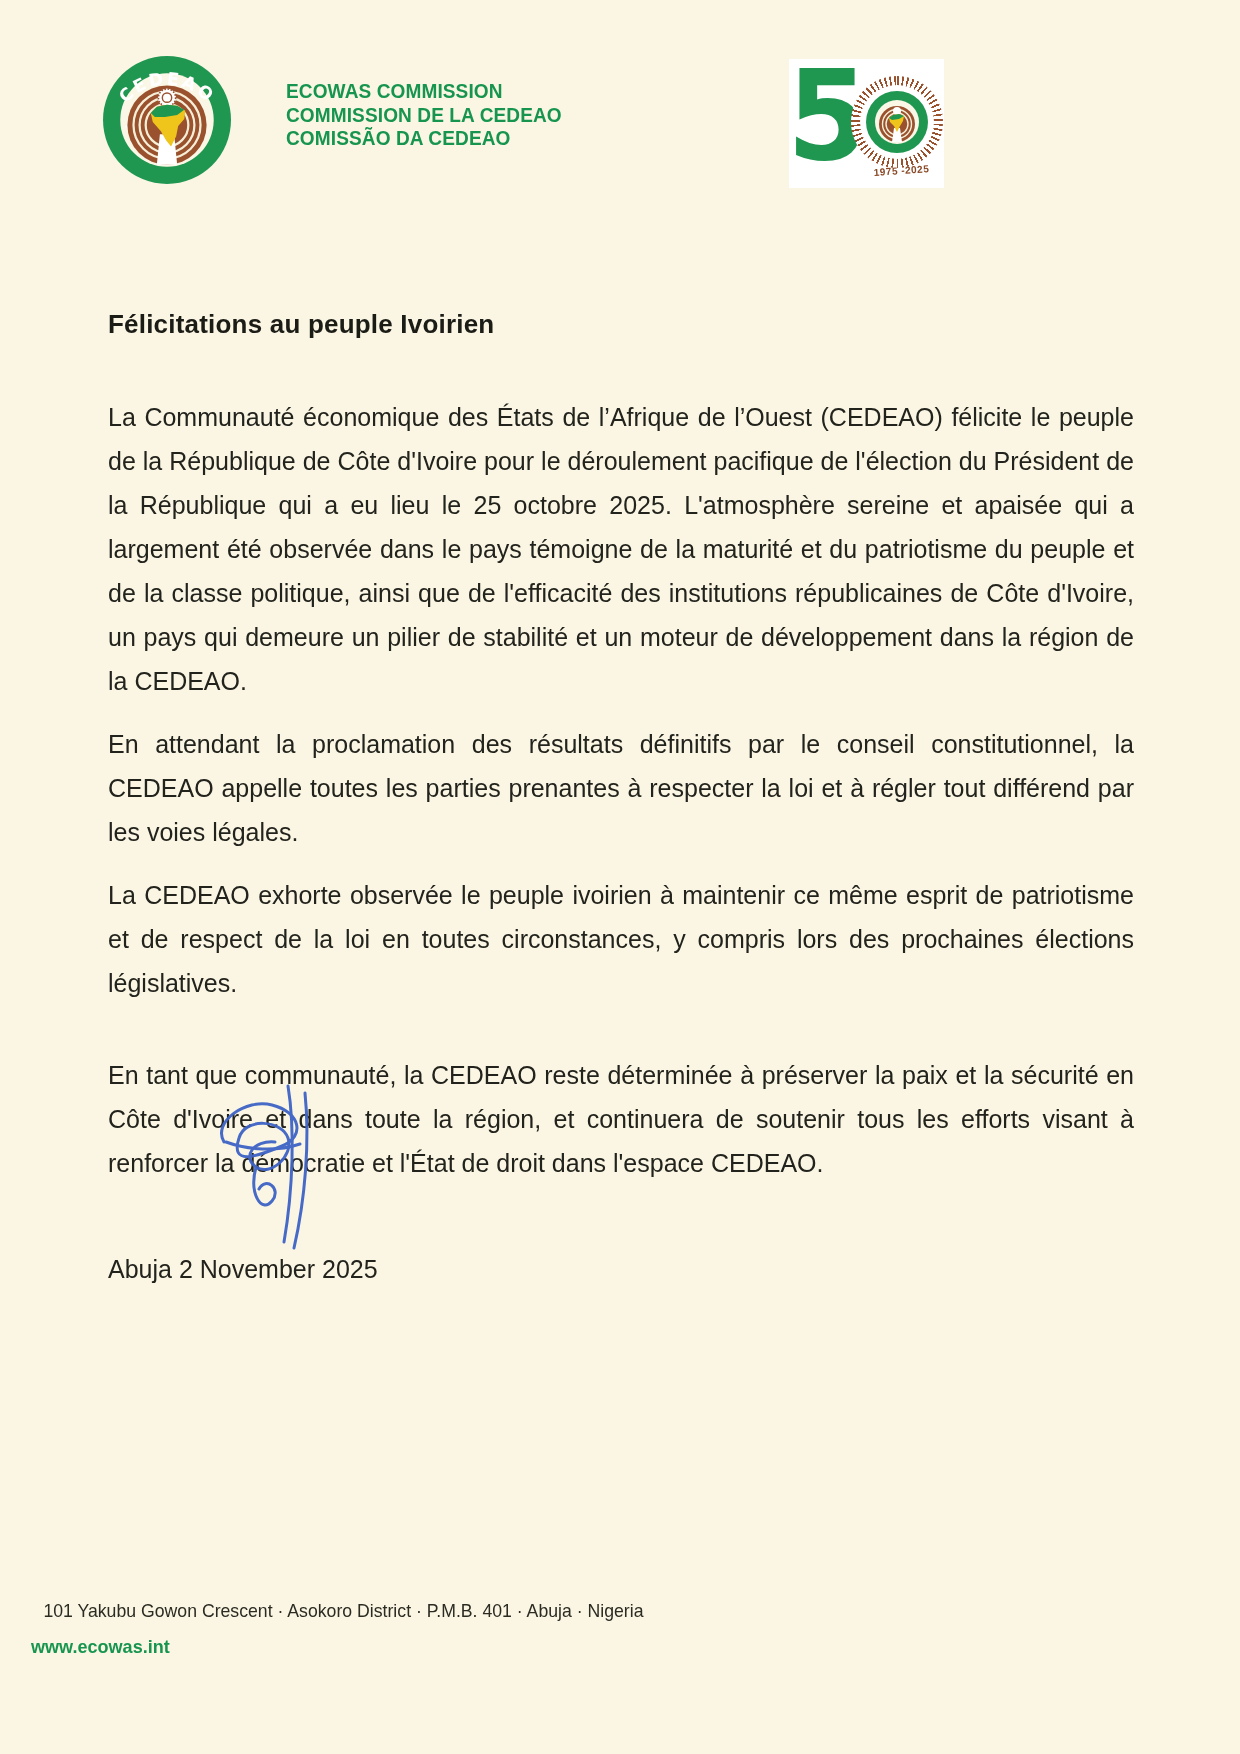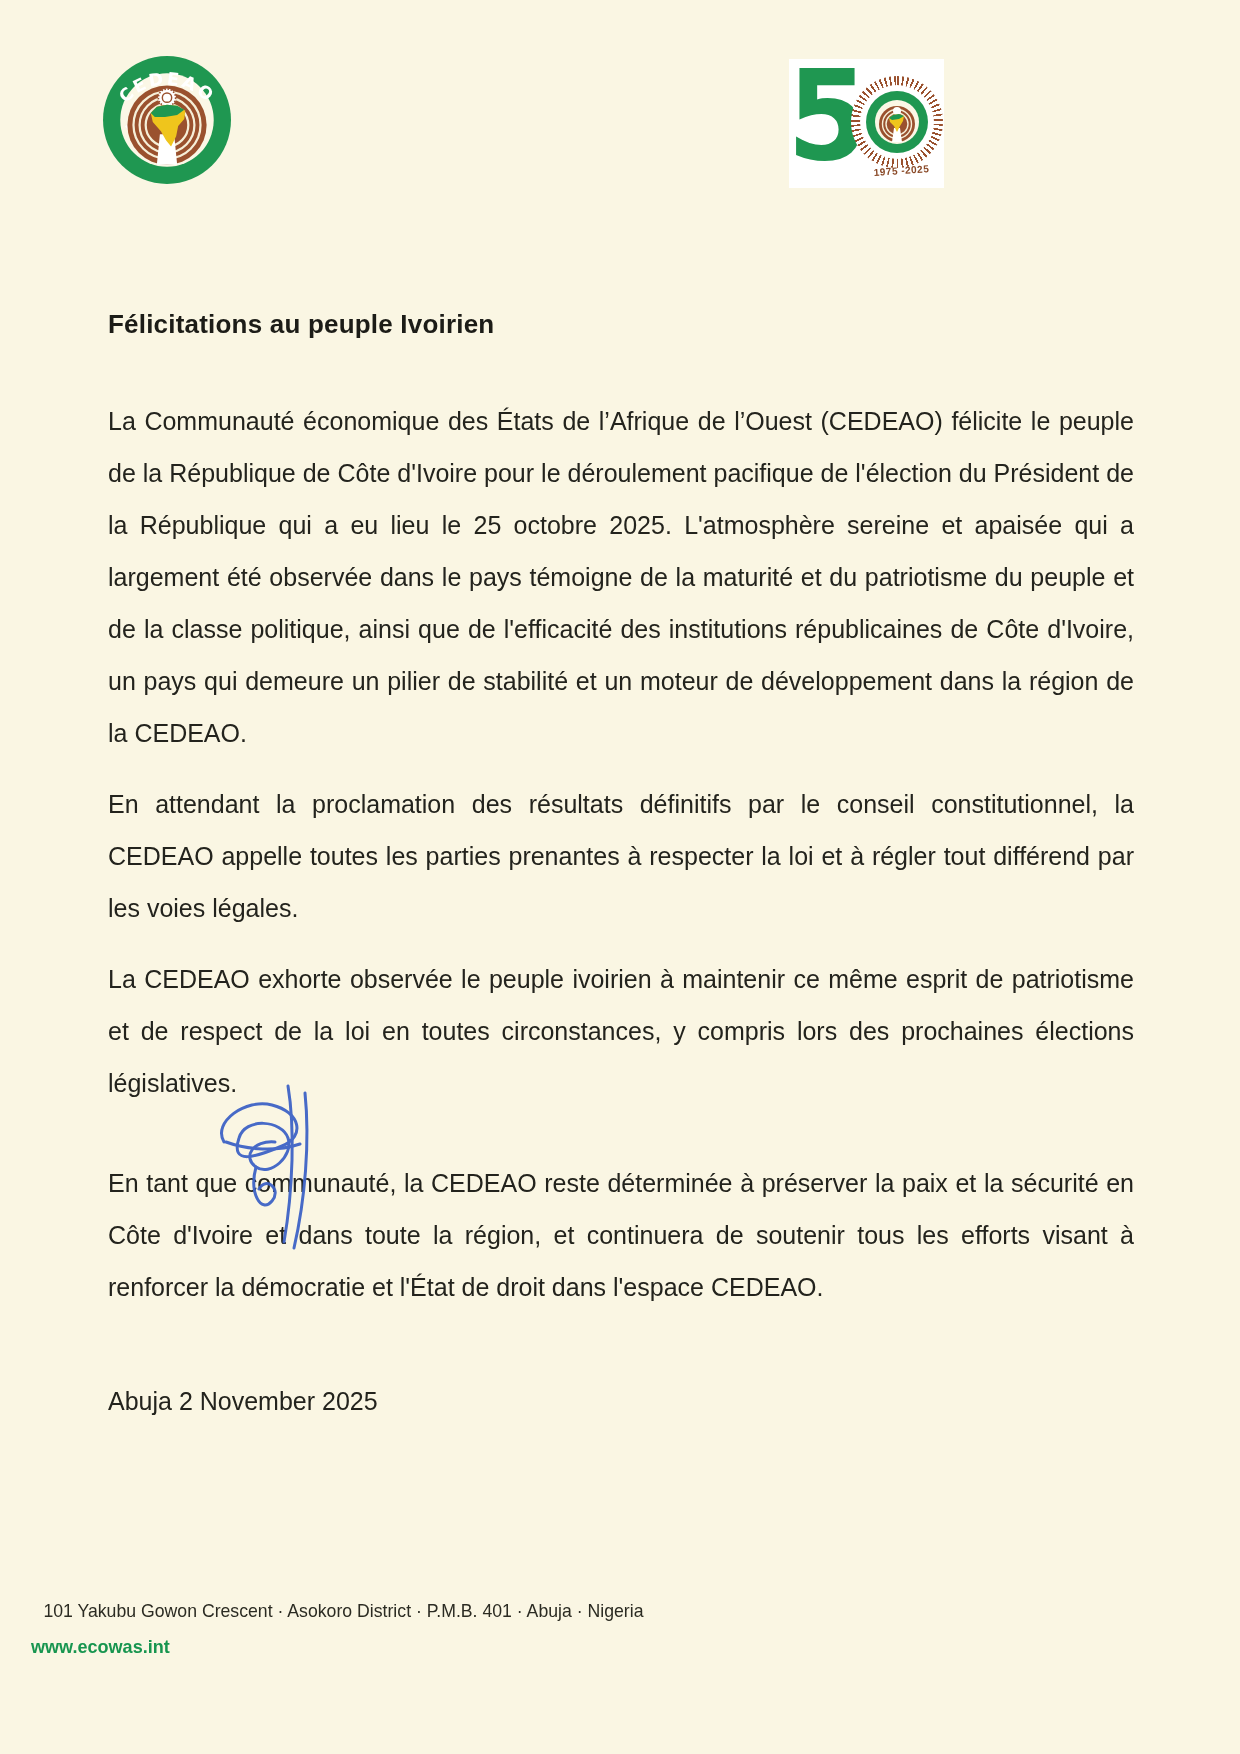--- a/index.html
+++ b/index.html
@@ -92,21 +92,21 @@
   }
   .letter h1{
     font-size:26px;
     font-weight:bold;
     margin:16px 0 55px 0;
     color:#1C1C17;
     letter-spacing:0.2px;
   }
   .letter p{
     font-size:25px;
-    line-height:52px;
+    line-height:44px;
     text-align:justify;
     margin:0 0 19px 0;
   }
   .letter p.gap-before{margin-top:48px;}
   .letter p.dateline{
     margin-top:62px;
     text-align:left;
   }
 
   
@@ -171,20 +171,25 @@
     <circle cx="64" cy="42" r="9" fill="#ffffff"></circle>
     <circle cx="64" cy="42" r="8.5" fill="none" stroke="#9A512E" stroke-width="1.6" stroke-dasharray="1.5 1.6"></circle>
     <circle cx="64" cy="42" r="4.6" fill="none" stroke="#9A512E" stroke-width="1.4"></circle>
 
     <g>
       <path d="M48,57 L54,51 L64,49 L74,50 L82,55 L81,63 L75,70 L73,80 L68,90 L63,84 L58,75 L50,66 Z" fill="#EFC51C"></path>
       <path d="M48,57 L54,51 L64,49 L74,50 L81,54 L74,59 L62,61 L52,61 Z" fill="#1F9751"></path>
     </g>
   </svg>
 
+  <div class="org-names">
+    <div>ECOWAS COMMISSION</div>
+    <div>COMMISSION DE LA CEDEAO</div>
+    <div>COMISSÃO DA CEDEAO</div>
+  </div>
 
   <div class="logo50">
     <div class="five">5</div>
     <div class="sunburst"></div>
     <svg class="mini-logo" viewBox="0 0 64 64" aria-hidden="true">
       <circle cx="32" cy="32" r="31" fill="#1F9751"></circle>
       <circle cx="32" cy="32" r="22" fill="#FBF7E6"></circle>
       <circle cx="32" cy="34" r="18" fill="#9A512E"></circle>
       <circle cx="32" cy="34" r="14.5" fill="none" stroke="#F6EFD8" stroke-width="1.4"></circle>
       <circle cx="32" cy="34" r="11" fill="none" stroke="#F6EFD8" stroke-width="1.4"></circle>

